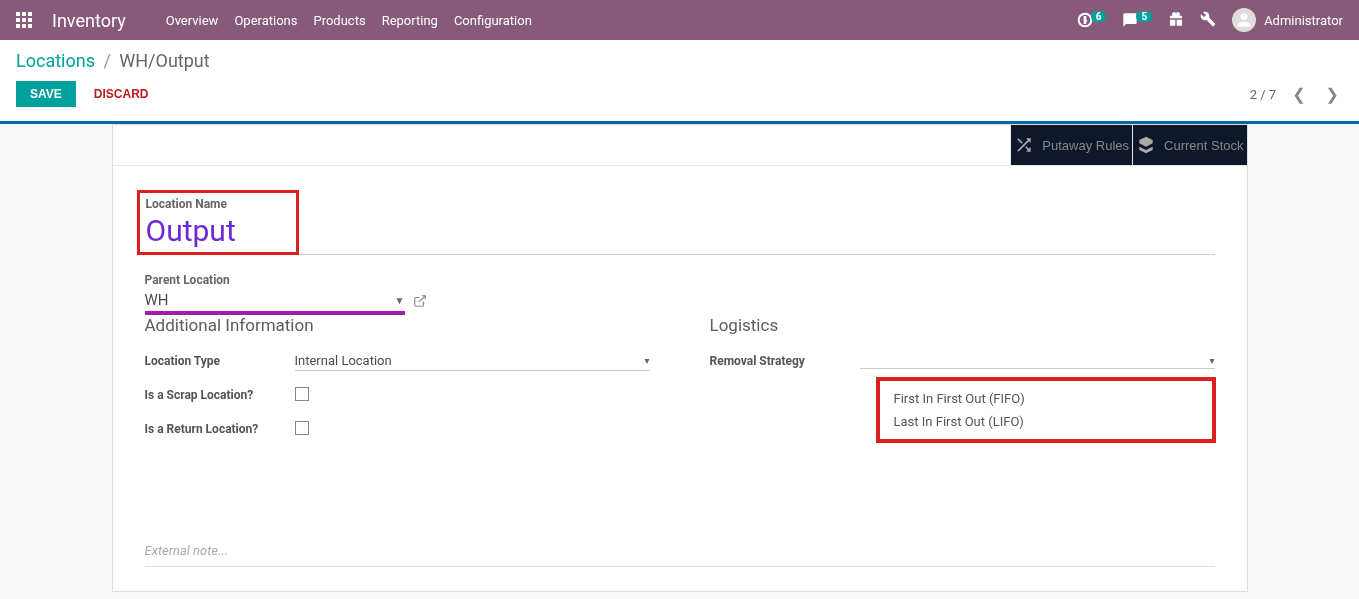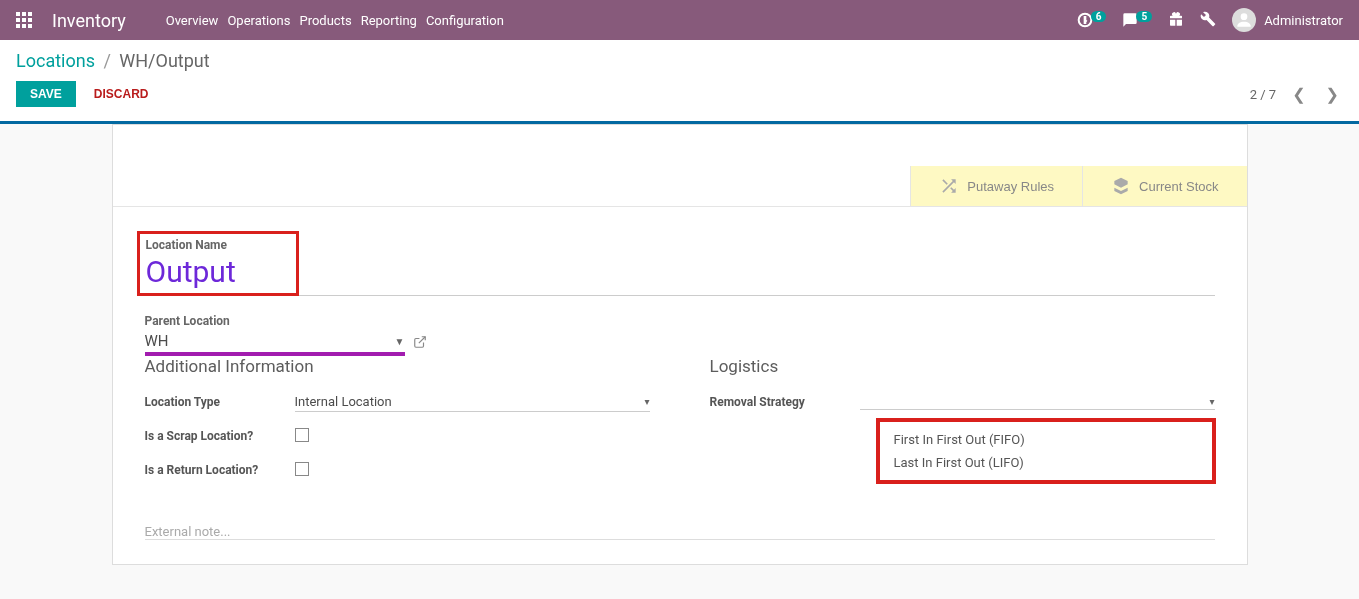--- a/index.html
+++ b/index.html
@@ -3,21 +3,21 @@
   <meta charset="utf-8">
   <style>
     * { margin: 0; padding: 0; box-sizing: border-box; }
     body { font-family: -apple-system, BlinkMacSystemFont, "Segoe UI", Roboto, "Helvetica Neue", Arial, sans-serif; font-size: 13px; color: #4c4c4c; background: #f9f9f9; }
     
     
     .navbar { background: #875a7b; height: 40px; display: flex; align-items: center; padding: 0 16px; color: #fff; }
     .navbar .apps-icon { display: grid; grid-template-columns: repeat(3, 4px); grid-template-rows: repeat(3, 4px); gap: 2px; margin-right: 20px; cursor: pointer; }
     .navbar .apps-icon span { background: #fff; width: 4px; height: 4px; }
     .navbar .app-name { font-size: 18px; font-weight: 400; margin-right: 40px; }
-    .navbar .nav-menu { display: flex; gap: 9px; }
+    .navbar .nav-menu { display: flex; gap: 16px; }
     .navbar .nav-menu a { color: #fff; text-decoration: none; font-size: 13px; cursor: pointer; }
     .navbar .right-section { margin-left: auto; display: flex; align-items: center; gap: 16px; }
     .navbar .icon-badge { position: relative; display: flex; align-items: center; cursor: pointer; }
     .navbar .badge { background: #00a09d; color: #fff; border-radius: 8px; padding: 0 5px; font-size: 10px; font-weight: bold; margin-left: -2px; position: relative; top: -4px; }
     .navbar .user-section { display: flex; align-items: center; gap: 8px; cursor: pointer; }
     .navbar .avatar { width: 24px; height: 24px; border-radius: 50%; background: #ddd; display: flex; align-items: center; justify-content: center; }
     .navbar svg { fill: #fff; }
 
     
     .control-bar { background: #fff; padding: 10px 16px 14px 16px; border-bottom: 3px solid #0369a1; }
@@ -28,21 +28,21 @@
     .control-row { display: flex; align-items: center; }
     .btn-save { background: #00a09d; color: #fff; border: none; padding: 6px 14px; font-size: 12px; font-weight: bold; cursor: pointer; }
     .btn-discard { background: transparent; color: #b91c1c; border: none; padding: 6px 14px; font-size: 12px; font-weight: bold; cursor: pointer; margin-left: 4px; }
     .pager { margin-left: auto; display: flex; align-items: center; gap: 12px; color: #666; }
     .pager .arrow { cursor: pointer; color: #888; font-size: 16px; padding: 0 4px; }
     
     
     .form-container { max-width: 1152px; margin: 0 auto; padding: 0 8px; }
     .form-sheet { background: #fff; border: 1px solid #ddd; margin-top: 0; position: relative; min-height: 440px; }
     .button-box { display: flex; justify-content: flex-end; border-bottom: 1px solid #e5e5e5; }
-    .stat-button { border: none; border-left: 1px solid #e5e5e5; background: #fef9c3; padding: 10px 28px; display: flex; align-items: center; gap: 8px; color: #888; font-size: 13px; font-weight: 500; cursor: pointer; margin-top: 41px; }
+    .stat-button { border: none; border-left: 1px solid #e5e5e5; background: #0f172a; padding: 10px 3px; display: flex; align-items: center; gap: 8px; color: #888; font-size: 13px; font-weight: 500; cursor: pointer; }
     .stat-button svg { fill: #aaa; }
     
     .sheet-body { padding: 24px 32px; }
     .title-label { font-size: 12px; font-weight: bold; color: #666; margin-bottom: 2px; display: block; }
     .title-highlight { position: relative; display: inline-block; border: 3px solid #d9201c; padding: 4px 60px 4px 6px; margin-left: -8px; }
     
     .parent-group { }
     .parent-label { font-size: 12px; font-weight: bold; color: #666; margin-bottom: 2px; display: block; }
     .parent-row { display: flex; align-items: center; gap: 8px; }
     .parent-select { font-size: 15px; border: none; border-bottom: 4px solid #a21caf; width: 260px; padding: 2px 0; display: flex; justify-content: space-between; align-items: center; cursor: pointer; }
@@ -55,21 +55,21 @@
     .field-row { display: flex; align-items: center; margin-bottom: 10px; min-height: 24px; }
     .field-label { font-size: 12px; font-weight: bold; color: #555; width: 150px; }
     .field-widget { flex: 1; }
     .select-widget { border-bottom: 1px solid #ccc; display: flex; justify-content: space-between; align-items: center; padding: 2px 0; cursor: pointer; }
     .checkbox { width: 14px; height: 14px; border: 1px solid #888; display: inline-block; cursor: pointer; }
     
     .dropdown-highlight { position: relative; }
     .dropdown-box { border: 4px solid #d9201c; position: absolute; top: 24px; left: 16px; width: 340px; background: #fff; padding: 6px 0; }
     .dropdown-item { padding: 4px 14px; font-size: 13px; color: #555; cursor: pointer; }
     
-    .note-placeholder { color: #aaa; margin-top: 32px; border-bottom: 1px solid #ddd; }
+    .note-placeholder { color: #aaa; font-style: italic; margin-top: 92px; border-bottom: 1px solid #ddd; padding-bottom: 8px; }
   </style>
 </head>
 <body>
 
 <div class="navbar">
   <div class="apps-icon">
     <span></span>
       <span></span>
       <span></span>
       <span></span>

